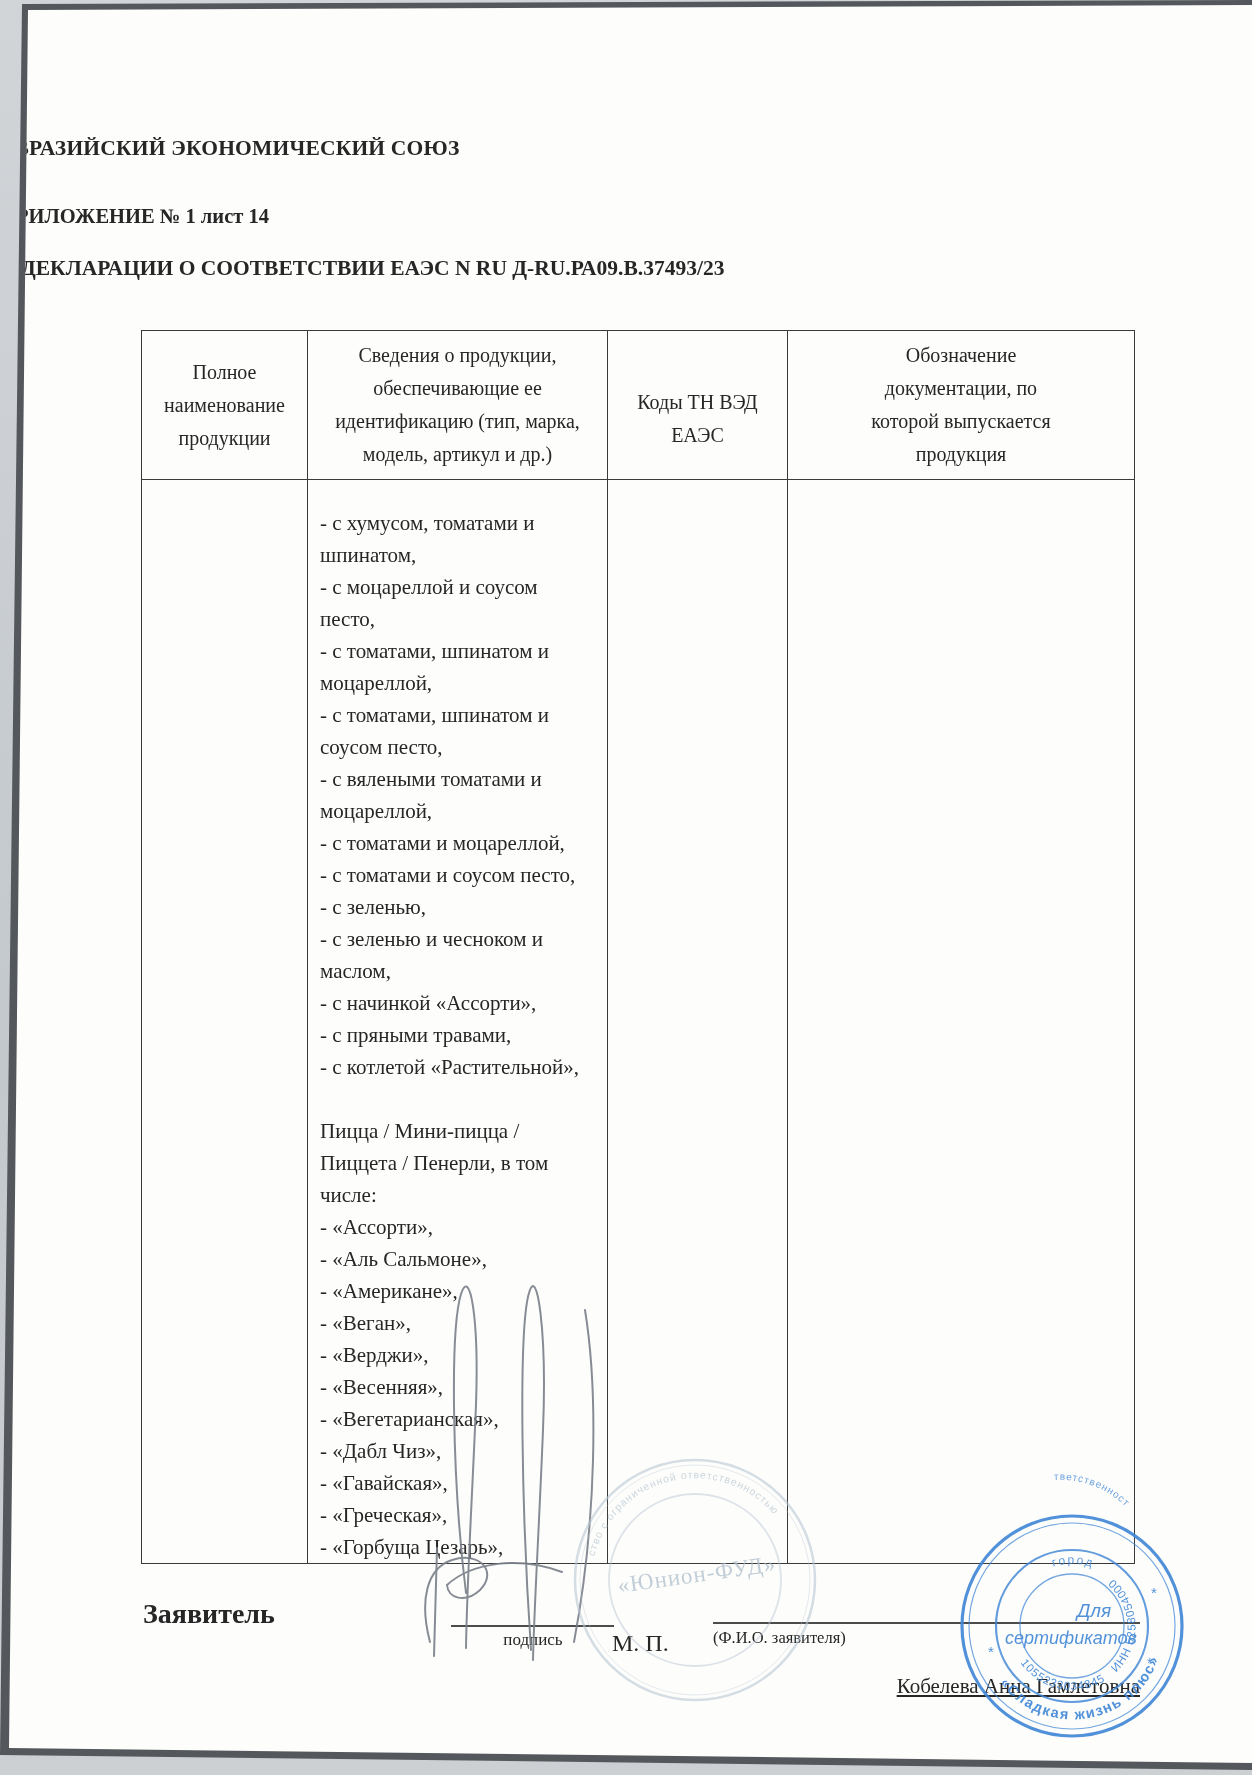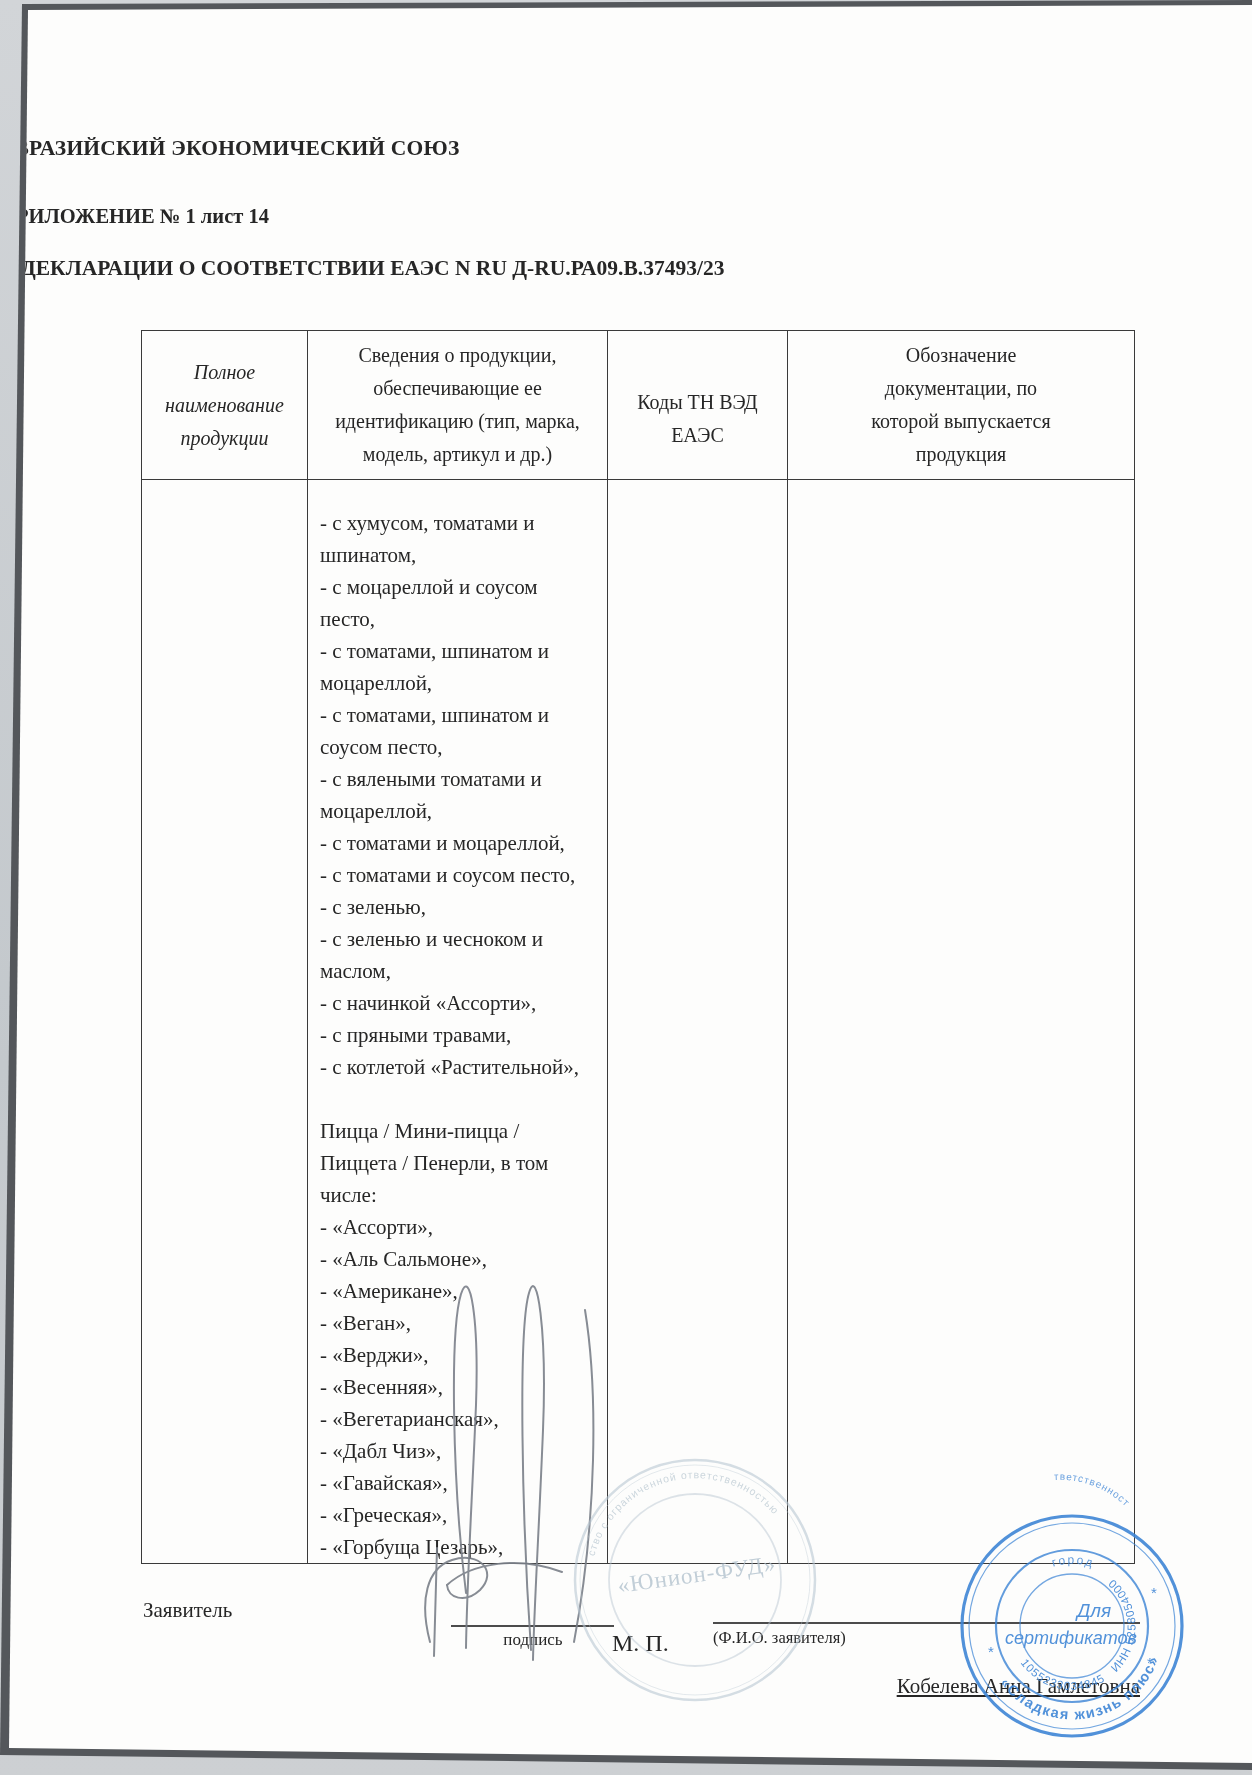--- a/index.html
+++ b/index.html
@@ -11,27 +11,27 @@
   .sheet{position:absolute;inset:0;background:#fdfdfc;color:#262626;
          clip-path:polygon(28px 10px,1252px 5px,1252px 1763px,9px 1748px);}
   .doc-title{position:absolute;left:0;width:1134px;top:136px;font-weight:bold;font-size:21.5px;letter-spacing:.2px;}
   .doc-subtitle{position:absolute;left:0;width:1134px;top:205px;font-weight:bold;font-size:20.5px;}
   .doc-number{position:absolute;left:0;width:1134px;top:256px;font-weight:bold;font-size:21.5px;}
   table.decl{position:absolute;left:141px;top:330px;width:993px;border-collapse:collapse;table-layout:fixed;}
   table.decl td,table.decl th{border:1.5px solid #3a3a3a;vertical-align:top;font-weight:normal;padding:0;}
   table.decl th{height:148px;vertical-align:middle;font-size:20px;line-height:33px;text-align:center;}
   table.decl td{height:1054px;}
   .th-inner{margin:0 auto;}
-  .th-c1{max-width:150px;font-style:italic;}
+  .th-c1{max-width:150px;}
   .th-c2{max-width:268px;}
   .th-c3{max-width:150px;margin-top:28px;}
   .th-c4{max-width:218px;}
   .details{padding:3px 0 0 12px;font-size:21px;line-height:32px;margin-top:24px;}
   .detail-line{white-space:nowrap;height:32px;overflow:visible;}
-  .footer-label{position:absolute;left:143px;top:1598px;font-weight:normal;font-size:21px;}
+  .footer-label{position:absolute;left:143px;top:1598px;font-weight:bold;font-size:28px;}
   .sig-line{position:absolute;left:451px;top:1625px;width:163px;border-top:2px solid #4c4c4c;}
   .sig-caption{position:absolute;left:458px;top:1630px;width:150px;text-align:center;font-size:17px;}
   .seal-caption{position:absolute;left:612px;top:1630px;font-size:24px;}
   .name-line{position:absolute;left:713px;top:1622px;width:427px;border-top:2px solid #4c4c4c;}
   .applicant-name{position:absolute;left:713px;top:1674px;width:427px;text-align:right;font-size:21px;text-decoration:underline;}
   .name-caption{position:absolute;left:713px;top:1628px;width:427px;text-align:left;font-size:16.5px;}
   svg.overlay{position:absolute;left:0;top:0;width:1252px;height:1775px;pointer-events:none;}
   .arcfont{font-family:"Liberation Sans","DejaVu Sans",sans-serif;}
 </style>
 </head>

